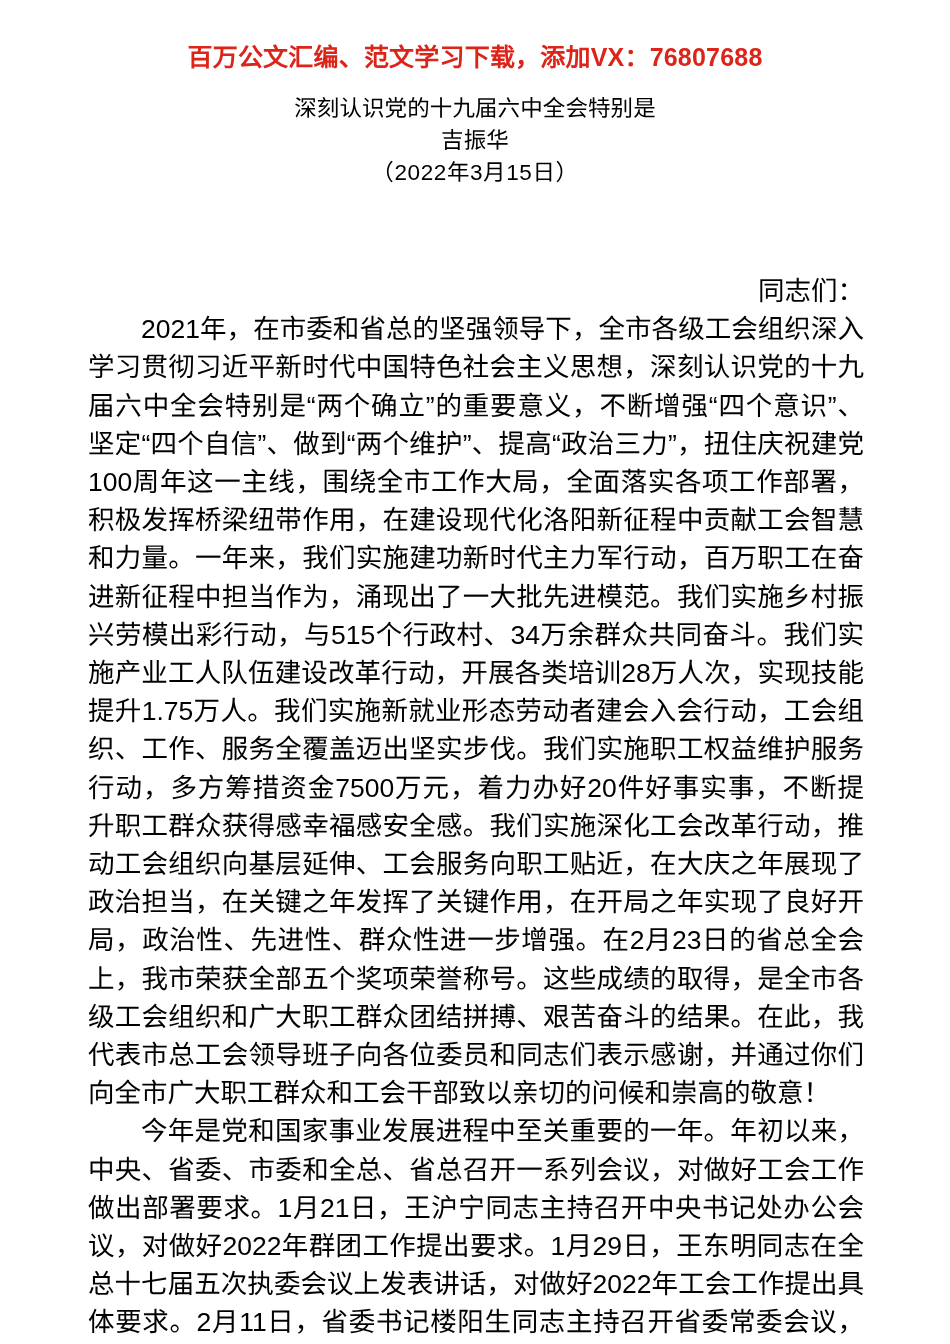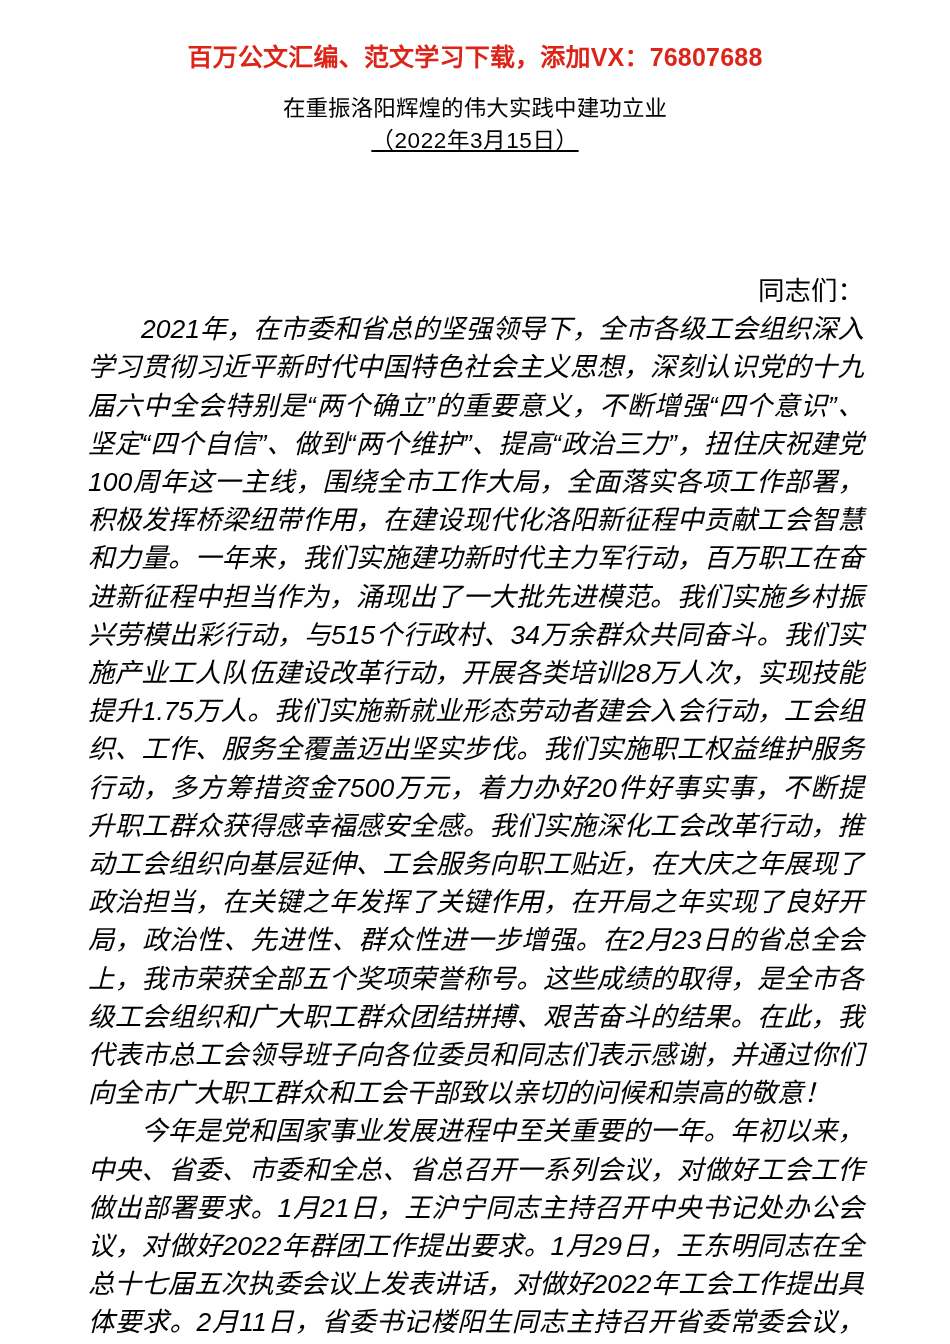--- a/index.html
+++ b/index.html
@@ -59,21 +59,20 @@
     white-space: nowrap;
     letter-spacing: 0.1px;
   }
 
   .doc-title-sub {
     letter-spacing: 0.3px;
   }
 
   .doc-date {
     letter-spacing: 0.6px;
-    text-decoration: underline;
   }
 
   
   .body-text {
     position: absolute;
     top: 272px;
     left: 88px;
     width: 776px;
   }
 
@@ -88,21 +87,20 @@
     word-break: break-all;
   }
 
   .para.salutation {
     text-indent: 0;
     text-align: right;
   }
 
   .para.indented {
     text-indent: 2em;
-    font-style: italic;
   }
 
   
   .para.continues {
     text-align: justify;
   }
 
   
   .footer {
     position: absolute;
@@ -127,21 +125,22 @@
   .footer-pageno { letter-spacing: 3px; padding-left: 6px; }
 </style>
 </head>
 <body>
 
 <div class="page">
 
   <div class="promo-banner">百万公文汇编、范文学习下载，添加VX：76807688</div>
 
   <div class="title-block">
-    <div class="doc-title-main">在重振洛阳辉煌的伟大实践中建功立业</div>
+    <div class="doc-title-main">深刻认识党的十九届六中全会特别是</div>
+    <div class="doc-author">吉振华</div>
     <div class="doc-date">（2022年3月15日）</div>
   </div>
 
   <div class="body-text">
     <p class="para salutation">同志们：</p>
     <p class="para indented">2021年，在市委和省总的坚强领导下，全市各级工会组织深入学习贯彻习近平新时代中国特色社会主义思想，深刻认识党的十九届六中全会特别是“两个确立”的重要意义，不断增强“四个意识”、坚定“四个自信”、做到“两个维护”、提高“政治三力”，扭住庆祝建党100周年这一主线，围绕全市工作大局，全面落实各项工作部署，积极发挥桥梁纽带作用，在建设现代化洛阳新征程中贡献工会智慧和力量。一年来，我们实施建功新时代主力军行动，百万职工在奋进新征程中担当作为，涌现出了一大批先进模范。我们实施乡村振兴劳模出彩行动，与515个行政村、34万余群众共同奋斗。我们实施产业工人队伍建设改革行动，开展各类培训28万人次，实现技能提升1.75万人。我们实施新就业形态劳动者建会入会行动，工会组织、工作、服务全覆盖迈出坚实步伐。我们实施职工权益维护服务行动，多方筹措资金7500万元，着力办好20件好事实事，不断提升职工群众获得感幸福感安全感。我们实施深化工会改革行动，推动工会组织向基层延伸、工会服务向职工贴近，在大庆之年展现了政治担当，在关键之年发挥了关键作用，在开局之年实现了良好开局，政治性、先进性、群众性进一步增强。在2月23日的省总全会上，我市荣获全部五个奖项荣誉称号。这些成绩的取得，是全市各级工会组织和广大职工群众团结拼搏、艰苦奋斗的结果。在此，我代表市总工会领导班子向各位委员和同志们表示感谢，并通过你们向全市广大职工群众和工会干部致以亲切的问候和崇高的敬意！</p>
     <p class="para indented continues">今年是党和国家事业发展进程中至关重要的一年。年初以来，中央、省委、市委和全总、省总召开一系列会议，对做好工会工作做出部署要求。1月21日，王沪宁同志主持召开中央书记处办公会议，对做好2022年群团工作提出要求。1月29日，王东明同志在全总十七届五次执委会议上发表讲话，对做好2022年工会工作提出具体要求。2月11日，省委书记楼阳生同志主持召开省委常委会议，听取群团工作汇报，对做好新一年群团工作提出明确要求。2</p>
   </div>
 
 

